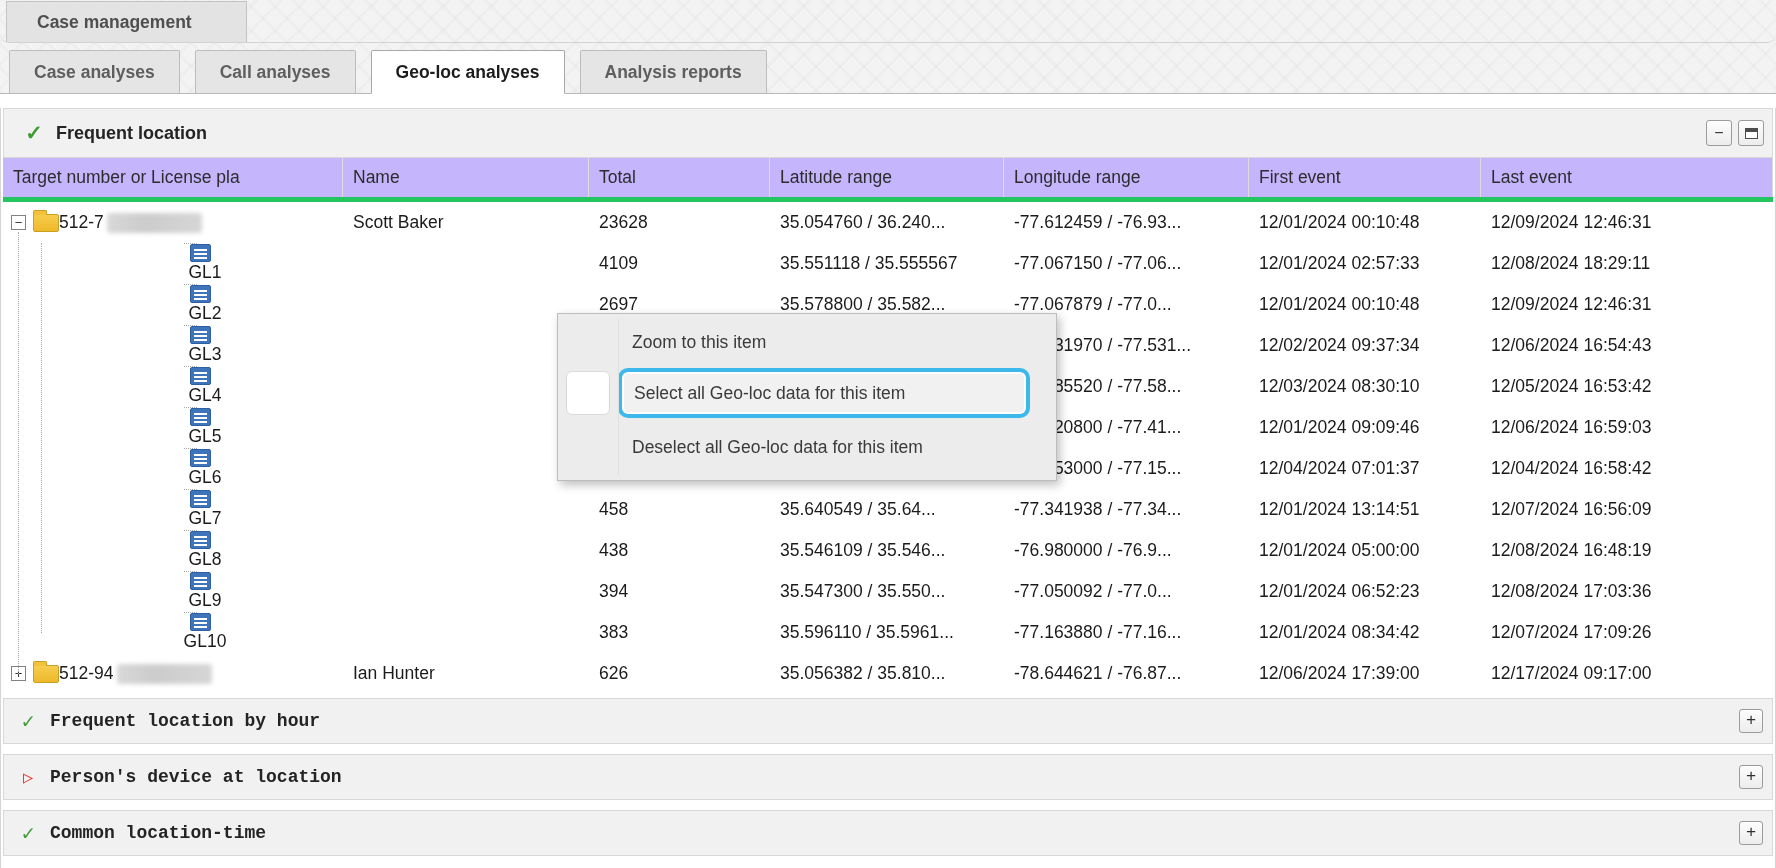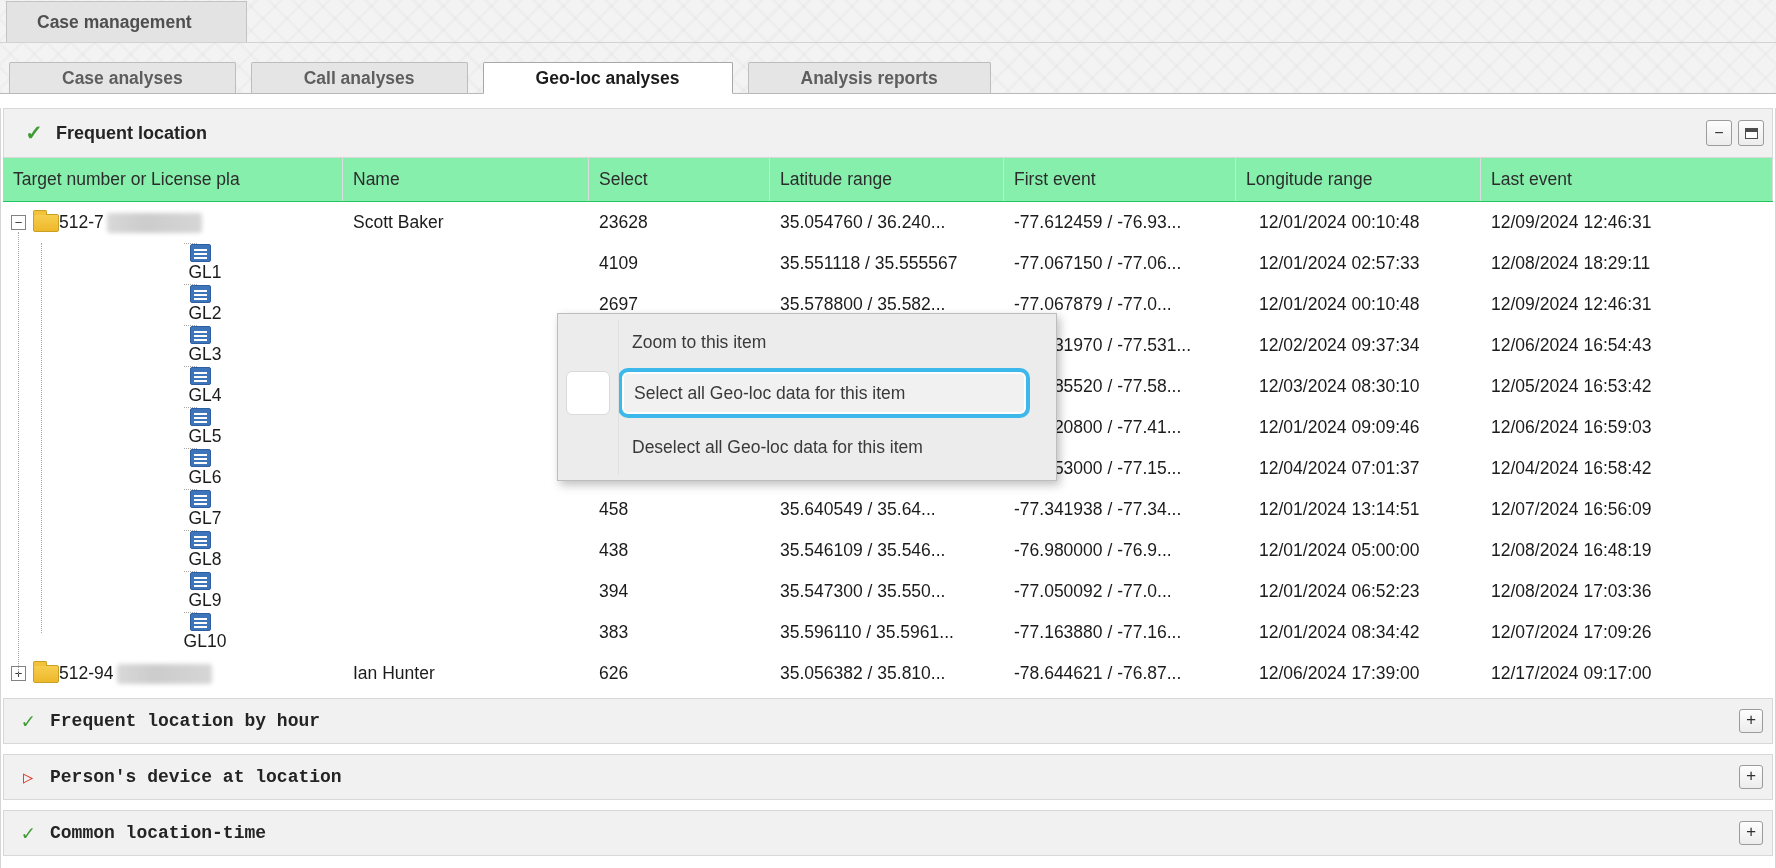--- a/index.html
+++ b/index.html
@@ -15,38 +15,39 @@
   .top-area {
     width:1776px; height:94px;
     background:
       repeating-linear-gradient(45deg, rgba(0,0,0,0.02) 0 3px, transparent 3px 17px),
       repeating-linear-gradient(-45deg, rgba(0,0,0,0.02) 0 3px, transparent 3px 17px),
       #f3f3f3;
   }
   .top-tab-row {
     height:43px; display:flex; align-items:flex-end;
     border-bottom:1px solid #d2d2d2;
+    border-radius:9px;
   }
   .top-tab {
     height:41px; margin-left:6px;
     display:flex; align-items:center;
     padding:0 54px 0 30px;
     background:#e3e3e3;
     border:1px solid #c3c3c3; border-bottom:none;
     font-size:17.5px; font-weight:bold; color:#4f4f4f;
     white-space:nowrap;
   }
   .sub-tab-row {
     height:51px; display:flex; align-items:flex-end;
     padding-left:9px;
     border-bottom:1px solid #b8b8b8;
   }
   .tab {
-    height:32px; display:flex; align-items:center;
-    padding:0 52px; margin-right:15px; margin-bottom:-1px;
+    height:44px; display:flex; align-items:center;
+    padding:0 24px; margin-right:15px; margin-bottom:-1px;
     background:#e5e5e5;
     border:1px solid #bdbdbd; border-bottom:1px solid #b8b8b8;
     border-radius:2px 2px 0 0;
     font-size:17.5px; font-weight:bold; color:#5e5e5e;
     white-space:nowrap; position:relative; z-index:1;
   }
   .tab.active {
     background:#ffffff; color:#1c1c1c;
     border-color:#a8a8a8; border-bottom:1px solid #ffffff;
     z-index:2;
@@ -79,22 +80,22 @@
     display:flex; align-items:center; justify-content:center; cursor:pointer;
   }
   .ctl-btn.small { width:24px; height:24px; }
   .minus-glyph::before { content:"\2212"; font-size:16px; color:#333; line-height:1; }
   .plus-glyph::before { content:"+"; font-size:17px; color:#2f2f2f; line-height:1; }
   .panel-glyph { width:13px; height:11px; border:1px solid #4c4c4c; display:inline-block; position:relative; background:#fff; }
   .panel-glyph::before { content:""; position:absolute; left:0; right:0; top:0; height:3px; background:#4c4c4c; }
   
   .tbl-header {
     margin:0 2px; height:44px; display:flex;
-    background:#86efac;
-    border-bottom:1px solid #22c55e;
+    background:#c4b5fd;
+    border-bottom:5px solid #22c55e;
   }
   .th {
     border-right:1px solid #dcdcdc;
     padding:0 6px 0 10px;
     display:flex; align-items:center;
     font-size:17.5px; color:#2c2c2c;
     white-space:nowrap; overflow:hidden;
   }
   .c0 { width:340px; } .c1 { width:246px; } .c2 { width:181px; }
   .c3 { width:234px; } .c4 { width:245px; } .c5 { width:232px; } .c6 { flex:1; }
@@ -208,24 +209,24 @@
       </span>
       <span class="ctl-btn">
         <span class="panel-glyph"></span>
       </span>
     </span>
   </div>
 
   <div class="tbl-header">
     <div class="th c0">Target number or License pla</div>
     <div class="th c1">Name</div>
-    <div class="th c2">Select</div>
+    <div class="th c2">Total</div>
     <div class="th c3">Latitude range</div>
+    <div class="th c4">Longitude range</div>
     <div class="th c5">First event</div>
-    <div class="th c4">Longitude range</div>
     <div class="th c6">Last event</div>
   </div>
 
   <div class="rows" id="rows">
       <div class="row group">
     <div class="td c0 tree">
       <span class="expander">−</span>
       <span class="folder-icon"></span>
       <span class="lbl">512-7</span>
       <span class="redact"></span>

